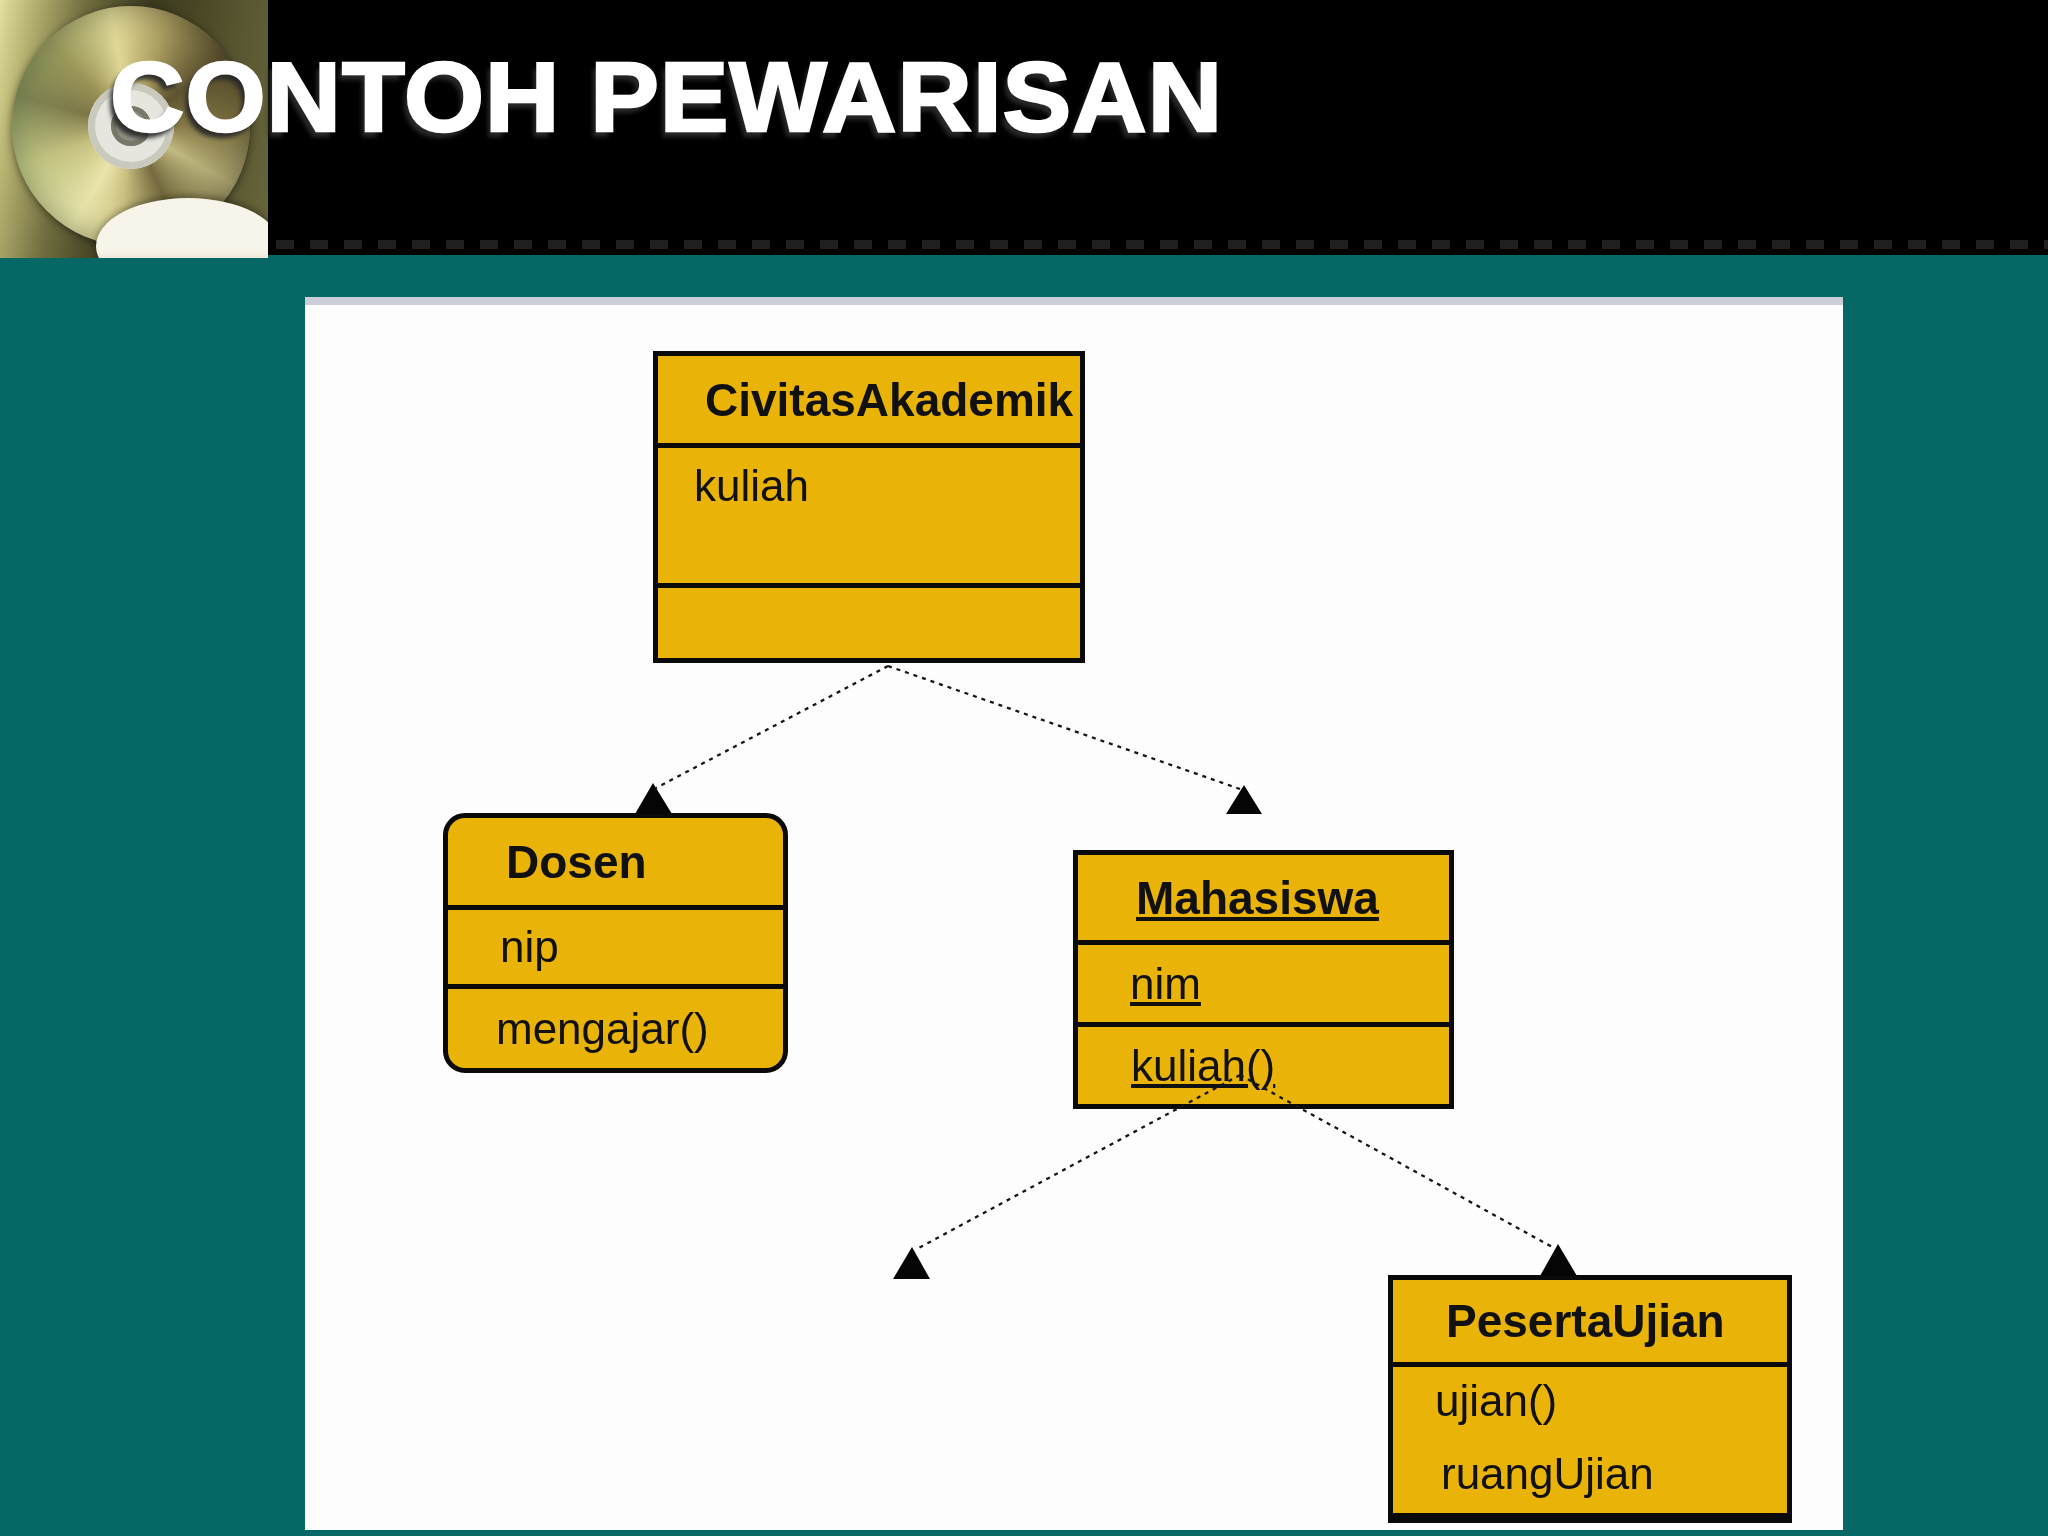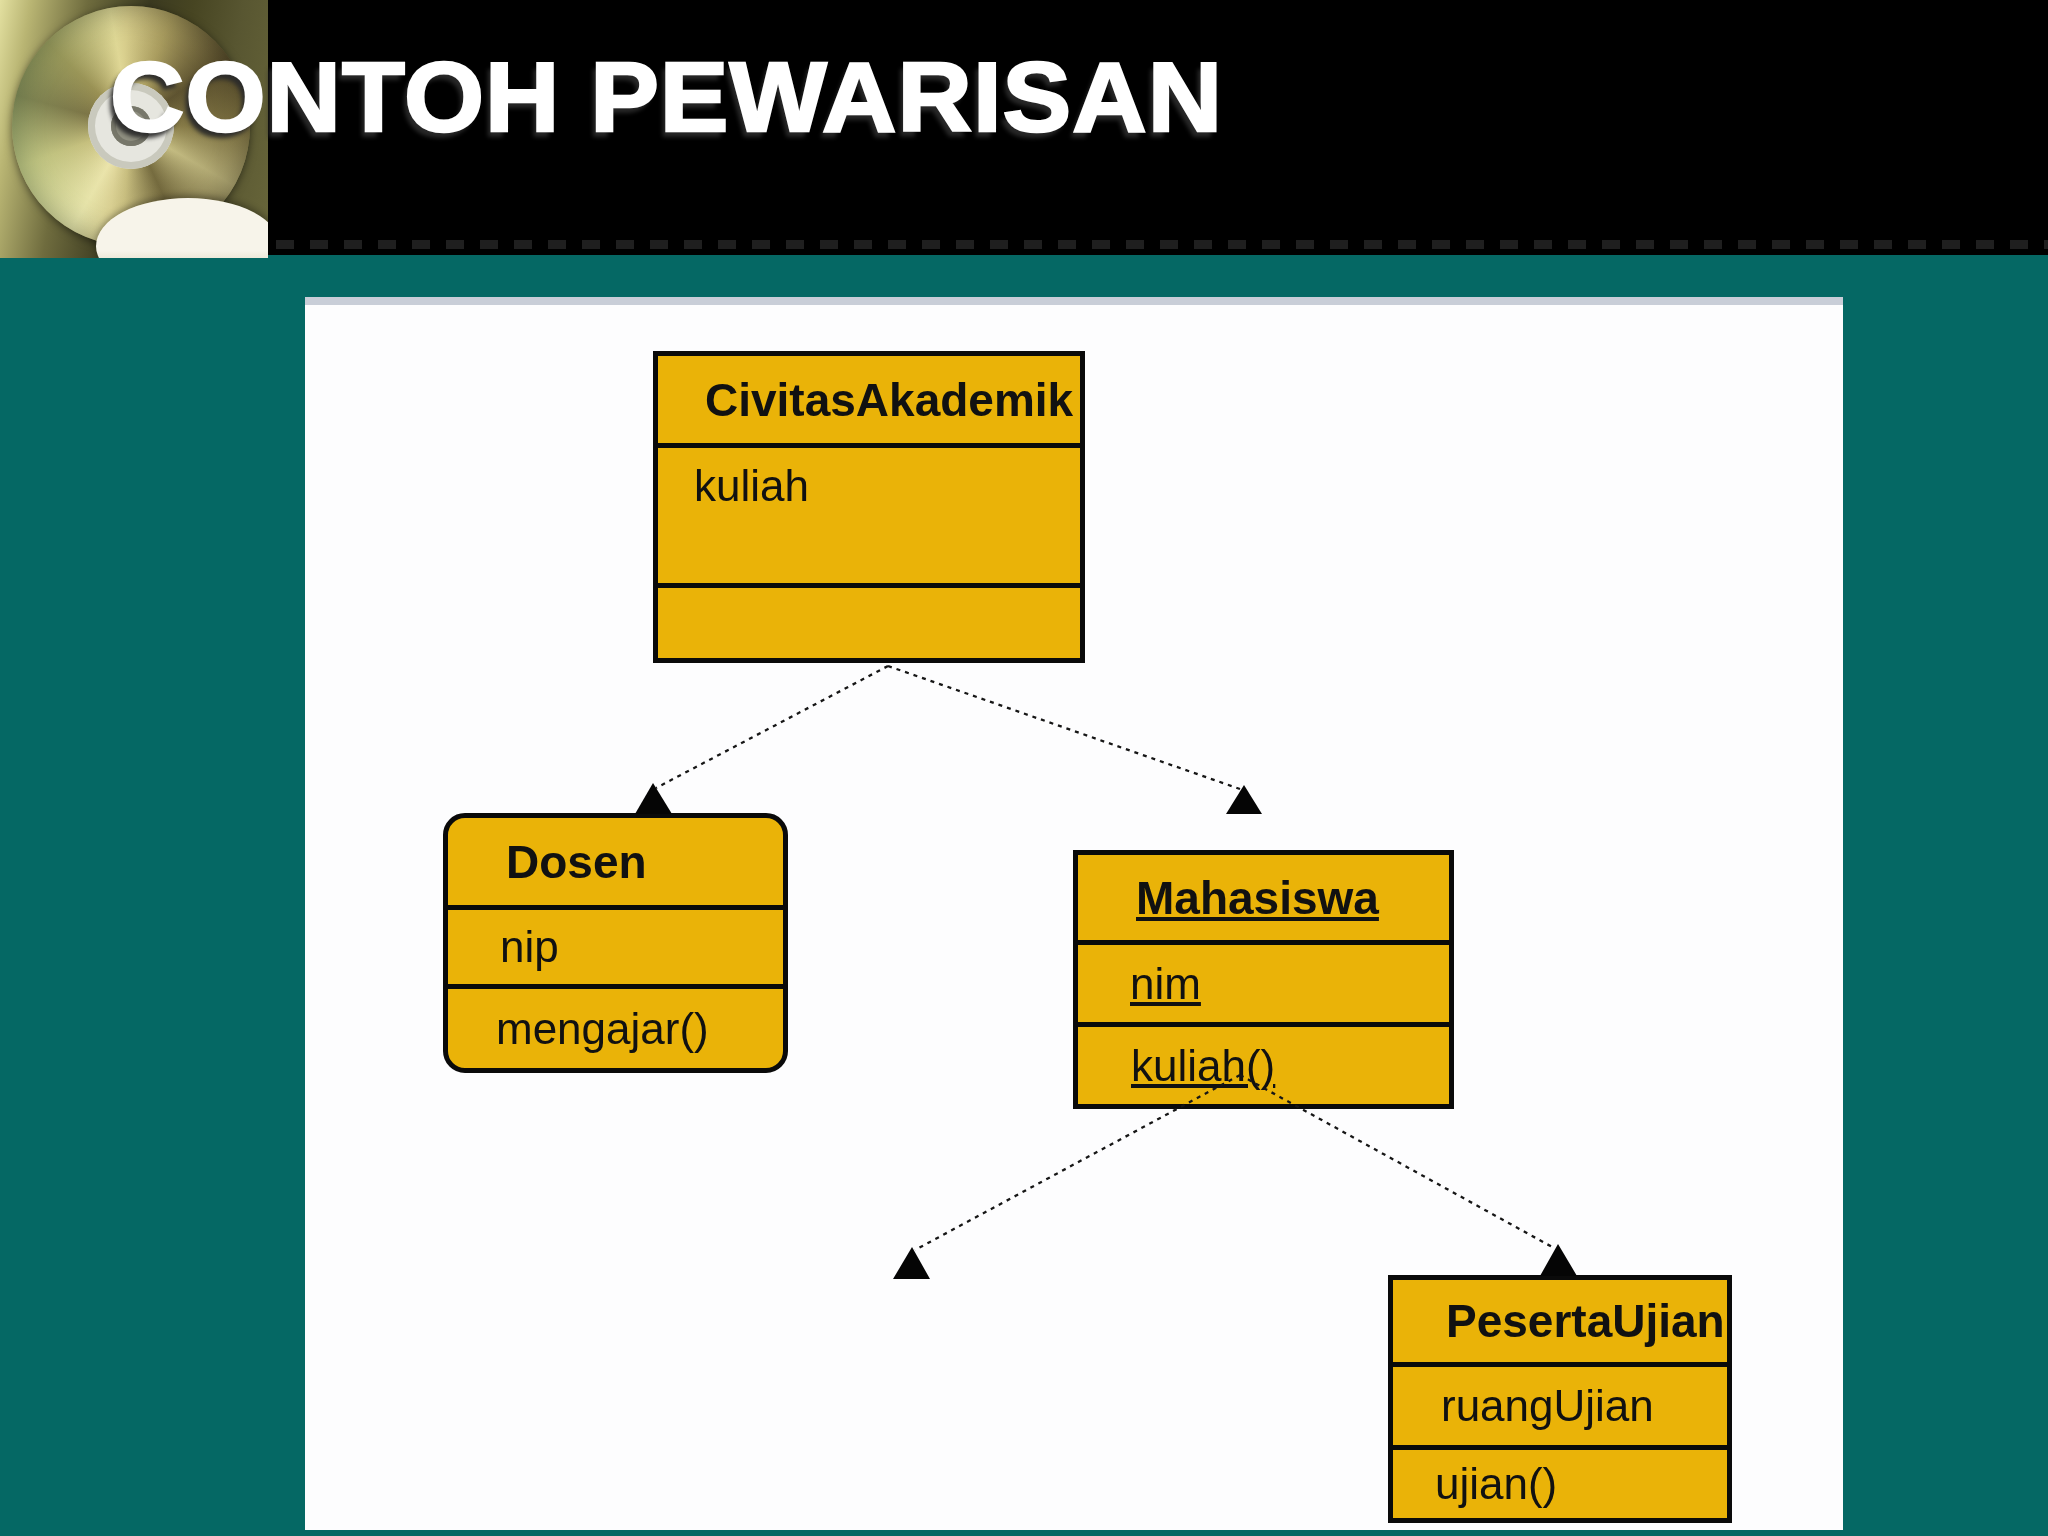--- a/index.html
+++ b/index.html
@@ -105,21 +105,21 @@
   #box-mahasiswa .sec-methods .uml-row{padding-left:53px;}
 
   #box-asisten{left:637px;top:1278px;width:528px;height:252px;border-bottom:none;}
   #box-asisten .sec-title{height:84px;}
   #box-asisten .sec-attrs{height:75px;}
   #box-asisten .sec-methods{height:78px;}
   #box-asisten .uml-title-text{padding-left:71px;}
   #box-asisten .sec-attrs .uml-row{padding-left:91px;}
   #box-asisten .sec-methods .uml-row{padding-left:85px;}
 
-  #box-peserta{left:1388px;top:1275px;width:344px;height:248px;}
+  #box-peserta{left:1388px;top:1275px;width:404px;height:248px;}
   #box-peserta .sec-title{height:82px;}
   #box-peserta .sec-attrs{height:78px;}
   #box-peserta .sec-methods{height:68px;}
   #box-peserta .uml-title-text{padding-left:53px;}
   #box-peserta .sec-attrs .uml-row{padding-left:48px;}
   #box-peserta .sec-methods .uml-row{padding-left:42px;}
 
   
   .connectors{
     position:absolute;inset:0;width:2048px;height:1536px;z-index:4;
@@ -181,26 +181,26 @@
     <div class="uml-sec sec-methods last">
       <div class="uml-row">kuliah()</div>
     </div>
   </div>
 
 
   <div class="uml-class" id="box-peserta">
     <div class="uml-sec sec-title">
       <div class="uml-title-text">PesertaUjian</div>
     </div>
-    <div class="uml-sec sec-attrs">
-      <div class="uml-row">ruangUjian</div>
-    </div>
     <div class="uml-sec sec-methods last">
       <div class="uml-row">ujian()</div>
     </div>
+    <div class="uml-sec sec-attrs">
+      <div class="uml-row">ruangUjian</div>
+    </div>
   </div>
 
   <svg class="connectors" viewBox="0 0 2048 1536">
     <g>
       <line x1="888" y1="666" x2="656" y2="788"></line>
       <polygon points="653,783 635,814 672,814"></polygon>
     </g>
     <g>
       <line x1="888" y1="666" x2="1240" y2="789"></line>
       <polygon points="1244,785 1226,814 1262,814"></polygon>

